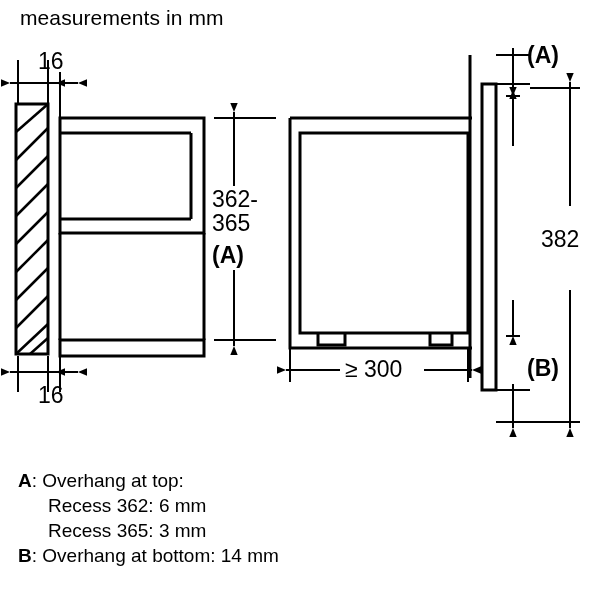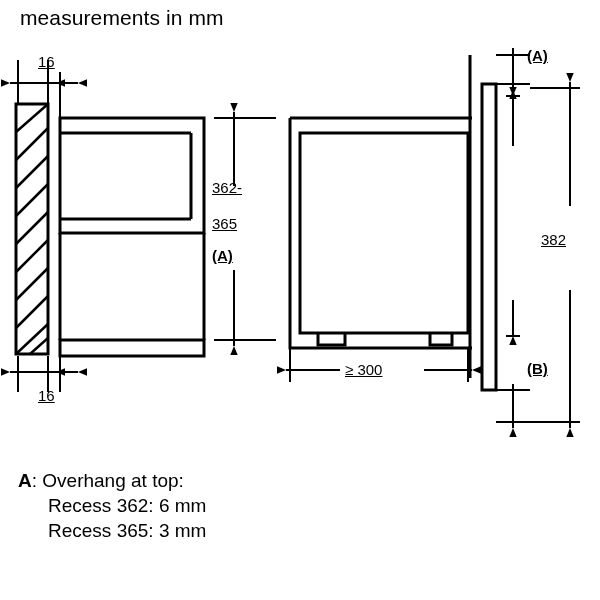--- a/index.html
+++ b/index.html
@@ -29,24 +29,23 @@
   }
   svg.diagram {
     position: absolute;
     left: 0;
     top: 0;
     width: 600px;
     height: 600px;
   }
   .lbl {
     position: absolute;
-    font-size: 15px;
+    font-size: 23px;
     line-height: 23px;
     white-space: pre;
-    text-decoration: underline;
   }
   .lbl.bold {
     font-weight: bold;
   }
   .legend {
     position: absolute;
     left: 18px;
     top: 468px;
     width: 570px;
     font-size: 19px;
@@ -176,30 +175,31 @@
         <line x1="530" y1="422" x2="580" y2="422" stroke="#000" stroke-width="2"></line>
         <line x1="570" y1="82" x2="570" y2="206" stroke="#000" stroke-width="2" marker-start="url(#arrStart)"></line>
         <line x1="570" y1="290" x2="570" y2="428" stroke="#000" stroke-width="2" marker-end="url(#arrEnd)"></line>
       </g>
     </g>
   </svg>
 
   <div class="lbl" style="left:38px; top:50px;">16</div>
   <div class="lbl" style="left:38px; top:384px;">16</div>
 
-  <div class="lbl" style="left:212px; top:176px;">362-</div>
+  <div class="lbl" style="left:212px; top:188px;">362-</div>
   <div class="lbl" style="left:212px; top:212px;text-align:center;">365</div>
   <div class="lbl bold" style="left:212px; top:244px;">(A)</div>
 
   <div class="lbl" style="left:345px; top:358px;">≥ 300</div>
 
   <div class="lbl" style="left:541px; top:228px;">382</div>
 
   <div class="lbl bold" style="left:527px; top:44px;">(A)</div>
   <div class="lbl bold" style="left:527px; top:357px;">(B)</div>
 
   <div class="legend">
     <div class="row"><span class="key">A</span><span>: Overhang at top:</span></div>
     <div class="row indent"><span>Recess 362: 6 mm</span></div>
     <div class="row indent"><span>Recess 365: 3 mm</span></div>
+    <div class="row"><span class="key">B</span><span>: Overhang at bottom: 14 mm</span></div>
   </div>
 
 </div>
 
 </body></html>

